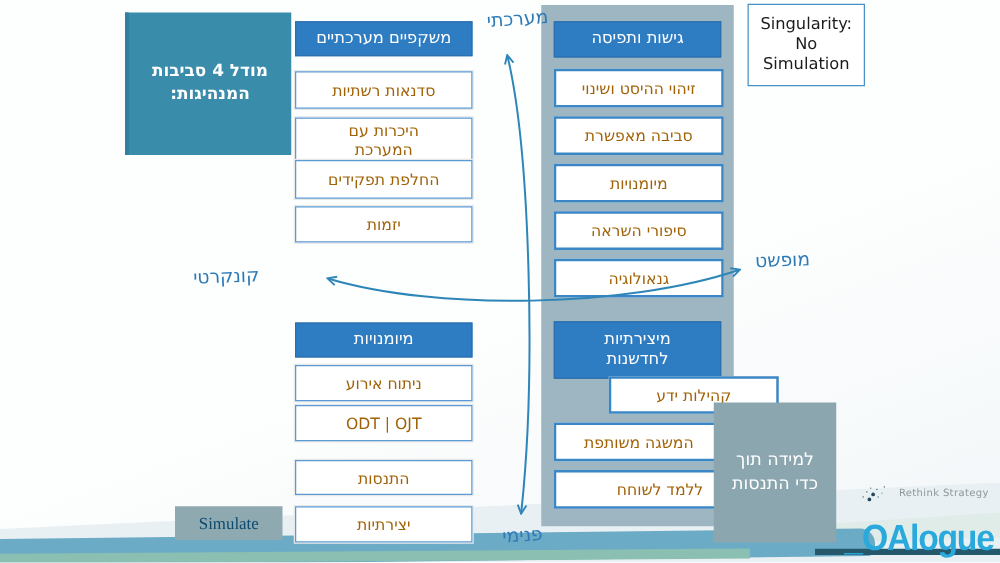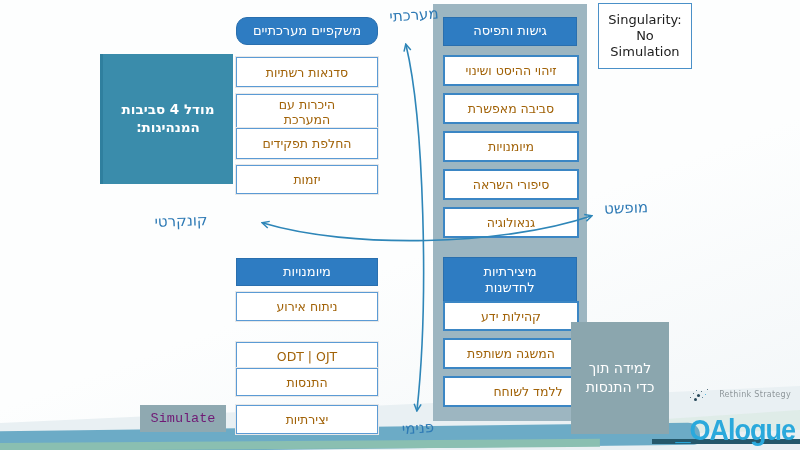--- a/index.html
+++ b/index.html
@@ -27,37 +27,37 @@
   .item{position:absolute;background:#ffffff;color:#a16207;
     display:flex;align-items:center;justify-content:center;text-align:center;
     font-size:12.5px;white-space:pre-line;line-height:1.2;}
   .col-l .item{border:1px solid #5b9bd5;box-shadow:0 0 0 1px #e8e8e8;}
   .col-c .item{border:2px solid #3b86c4;}
 
   
   .lx{left:236px;width:140px;}
   .cx{left:443px;width:132px;}
 
-  .model-box{position:absolute;left:100px;top:10px;width:130px;height:130px;
+  .model-box{position:absolute;left:100px;top:10px;width:130px;height:114px;
     background:#3a8cab;border-left:3px solid #2f7f9e;color:#ffffff;
     display:flex;flex-direction:column;align-items:center;justify-content:center;
-    text-align:center;font-size:13.5px;line-height:1.3;white-space:pre-line;margin-top:44px;}
+    text-align:center;font-size:13.5px;line-height:1.3;white-space:pre-line;}
   .model-box .t{font-weight:bold;}
 
   .sing-box{position:absolute;left:598px;top:3px;width:92px;height:64px;background:#ffffff;
     border:1.5px solid #4a90c8;color:#1c1c1c;display:flex;align-items:center;justify-content:center;
     text-align:center;font-size:13px;line-height:1.25;white-space:pre-line;}
 
   .axis-label{position:absolute;color:#2e7ab5;font-size:15px;text-align:center;}
   .learn-box{position:absolute;left:571px;top:322px;width:98px;height:112px;background:#8ba6ae;
     color:#ffffff;display:flex;align-items:center;justify-content:center;text-align:center;
     font-size:14px;line-height:1.35;white-space:pre-line;}
   .sim-btn{position:absolute;left:140px;top:405px;width:86px;height:27px;background:#8fa9b1;
-    color:#701a75;border:none;font-size:13.5px;display:flex;align-items:center;justify-content:center;
-    cursor:pointer;font-family:Liberation Mono, monospace;}
+    color:#0c4a6e;border:none;font-size:13.5px;display:flex;align-items:center;justify-content:center;
+    cursor:pointer;font-family:Liberation Serif, serif;}
 
   .arrows{position:absolute;left:0;top:0;pointer-events:none;}
 
   
   .logo{position:absolute;right:5px;bottom:10px;width:125px;height:52px;}
   .logo .tagline{position:absolute;right:4px;top:2px;font-size:8px;color:#8f979b;letter-spacing:.3px;}
   .logo .brand{position:absolute;right:0;bottom:-6px;font-size:27px;font-weight:bold;color:#2aa9dc;
     letter-spacing:-1px;transform:scaleY(1.08);font-family:"Liberation Sans",sans-serif;}
   .logo .splat{position:absolute;left:24px;top:10px;width:3px;height:3px;border-radius:50%;background:#27485a;
     box-shadow:3px -4px 0 0 #27485a,7px -2px 0 -1px #35607a,-2px -6px 0 -1px #27485a,
@@ -76,49 +76,49 @@
   <div class="wave-darkline"></div>
 
   <div class="panel"></div>
 
   <div class="model-box" dir="rtl">
     <div class="t">מודל 4 סביבות
 המנהיגות:</div>
   </div>
 
   <div class="col-l">
-    <div class="hdr lx" style="top:17px;height:26px;border-radius:11px;" dir="rtl">משקפיים מערכתיים</div>
+    <div class="hdr lx" style="top:17px;height:26px;" dir="rtl">משקפיים מערכתיים</div>
     <div class="item lx" style="top:57px;height:28px;" dir="rtl">סדנאות רשתיות</div>
     <div class="item lx" style="top:94px;height:34px;" dir="rtl">היכרות עם
 המערכת</div>
     <div class="item lx" style="top:128px;height:29px;" dir="rtl">החלפת תפקידים</div>
     <div class="item lx" style="top:165px;height:27px;" dir="rtl">יזמות</div>
   </div>
 
   <div class="col-c">
     <div class="hdr cx" style="top:17px;height:27px;" dir="rtl">גישות ותפיסה</div>
     <div class="item cx" style="top:55px;height:27px;" dir="rtl">זיהוי ההיסט ושינוי</div>
     <div class="item cx" style="top:93px;height:27px;" dir="rtl">סביבה מאפשרת</div>
     <div class="item cx" style="top:131px;height:27px;" dir="rtl">מיומנויות</div>
     <div class="item cx" style="top:169px;height:27px;" dir="rtl">סיפורי השראה</div>
     <div class="item cx" style="top:207px;height:27px;" dir="rtl">גנאולוגיה</div>
   </div>
 
   <div class="col-l">
     <div class="hdr lx" style="top:258px;height:26px;" dir="rtl">מיומנויות</div>
     <div class="item lx" style="top:292px;height:27px;" dir="rtl">ניתוח אירוע</div>
-    <div class="item lx" style="top:342px;height:27px;" dir="rtl">ODT | OJT</div>
+    <div class="item lx" style="top:324px;height:27px;" dir="rtl">ODT | OJT</div>
     <div class="item lx" style="top:368px;height:26px;" dir="rtl">התנסות</div>
     <div class="item lx" style="top:405px;height:27px;" dir="rtl">יצירתיות</div>
   </div>
 
   <div class="col-c">
     <div class="hdr cx" style="top:257px;height:44px;" dir="rtl">מיצירתיות
 לחדשנות</div>
-    <div class="item cx" style="top:301px;height:26px;" dir="rtl">קהילות ידע</div>
+    <div class="item cx" style="top:301px;height:26px;margin-left:44px;" dir="rtl">קהילות ידע</div>
     <div class="item cx" style="top:338px;height:27px;" dir="rtl">המשגה משותפת</div>
     <div class="item cx" style="top:376px;height:27px;padding-left:17px;" dir="rtl">ללמד לשוחח</div>
   </div>
 
   <div class="sing-box">Singularity:
 No
 Simulation</div>
 
   <div class="axis-label" style="left:383px;top:6px;width:62px;transform:rotate(-4deg);" dir="rtl">מערכתי</div>
   <div class="axis-label" style="left:150px;top:212px;width:62px;transform:rotate(-2deg);" dir="rtl">קונקרטי</div>

